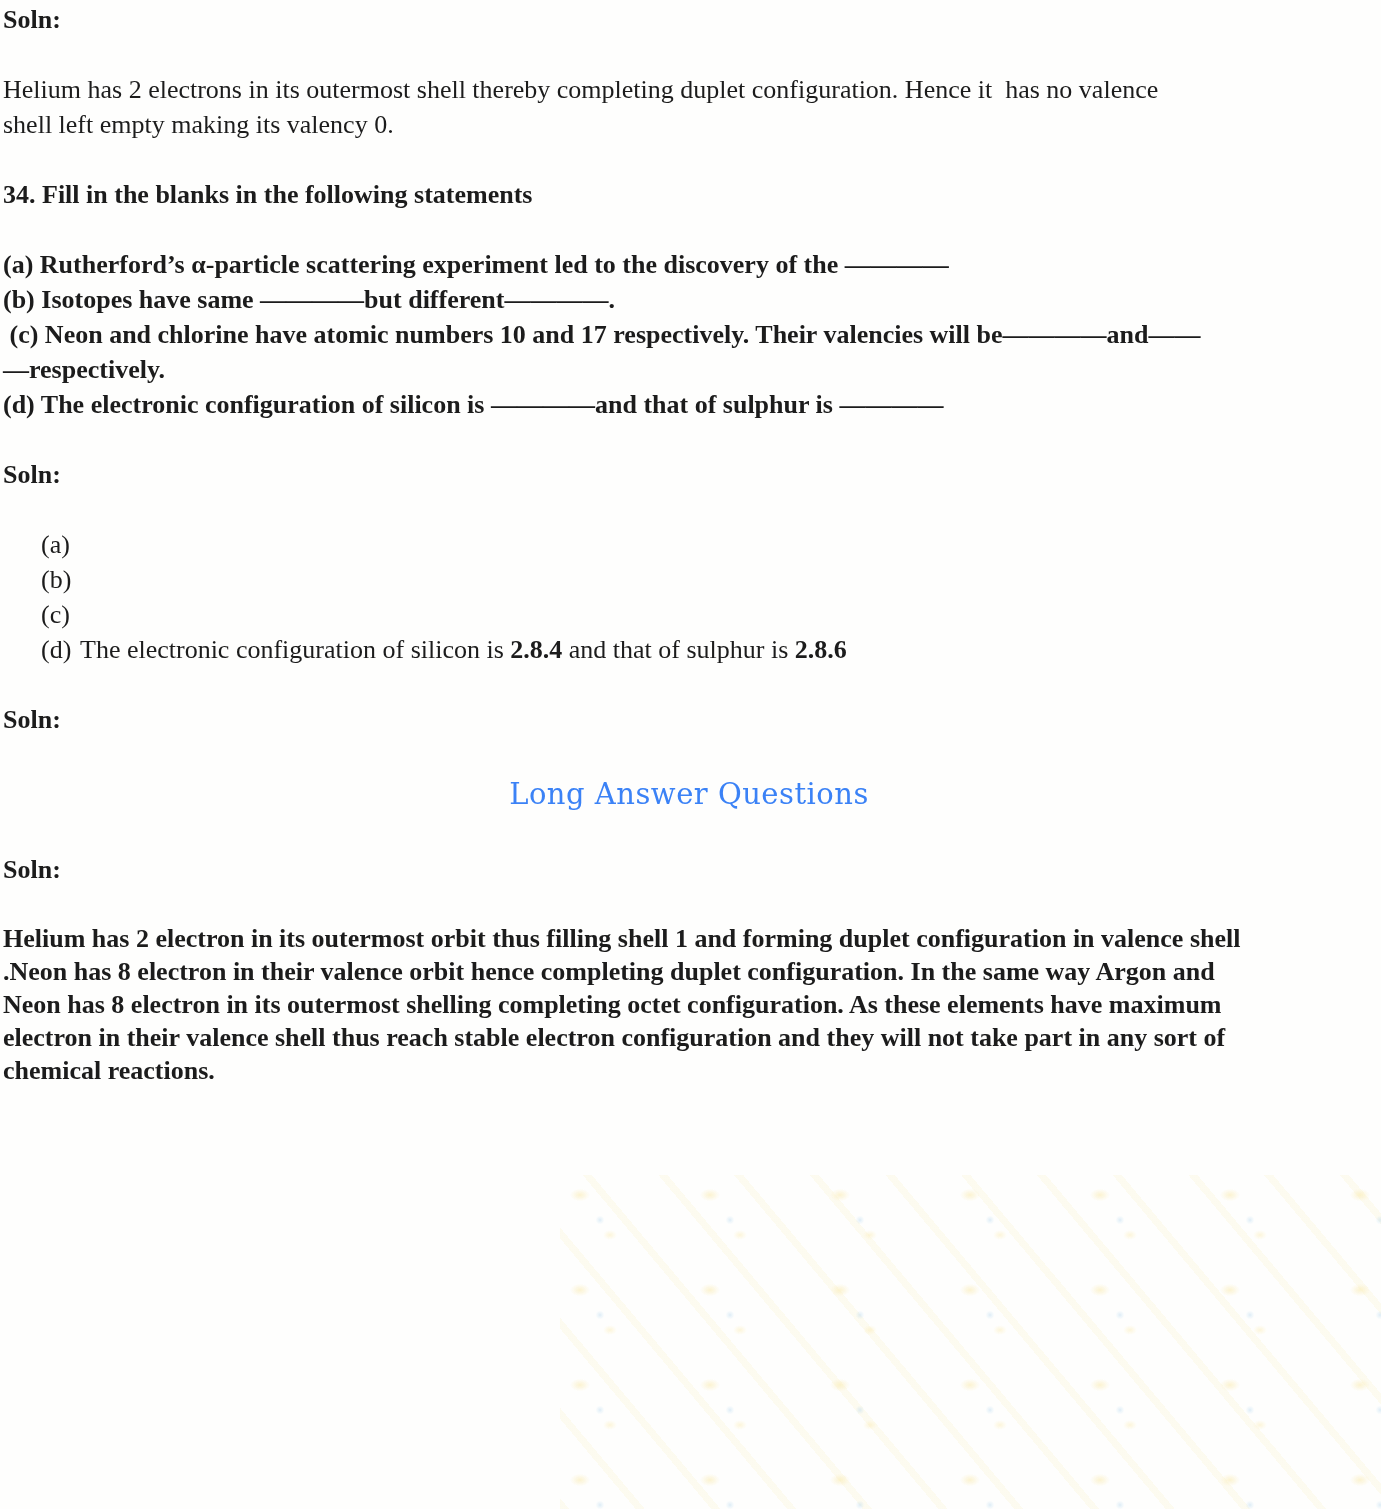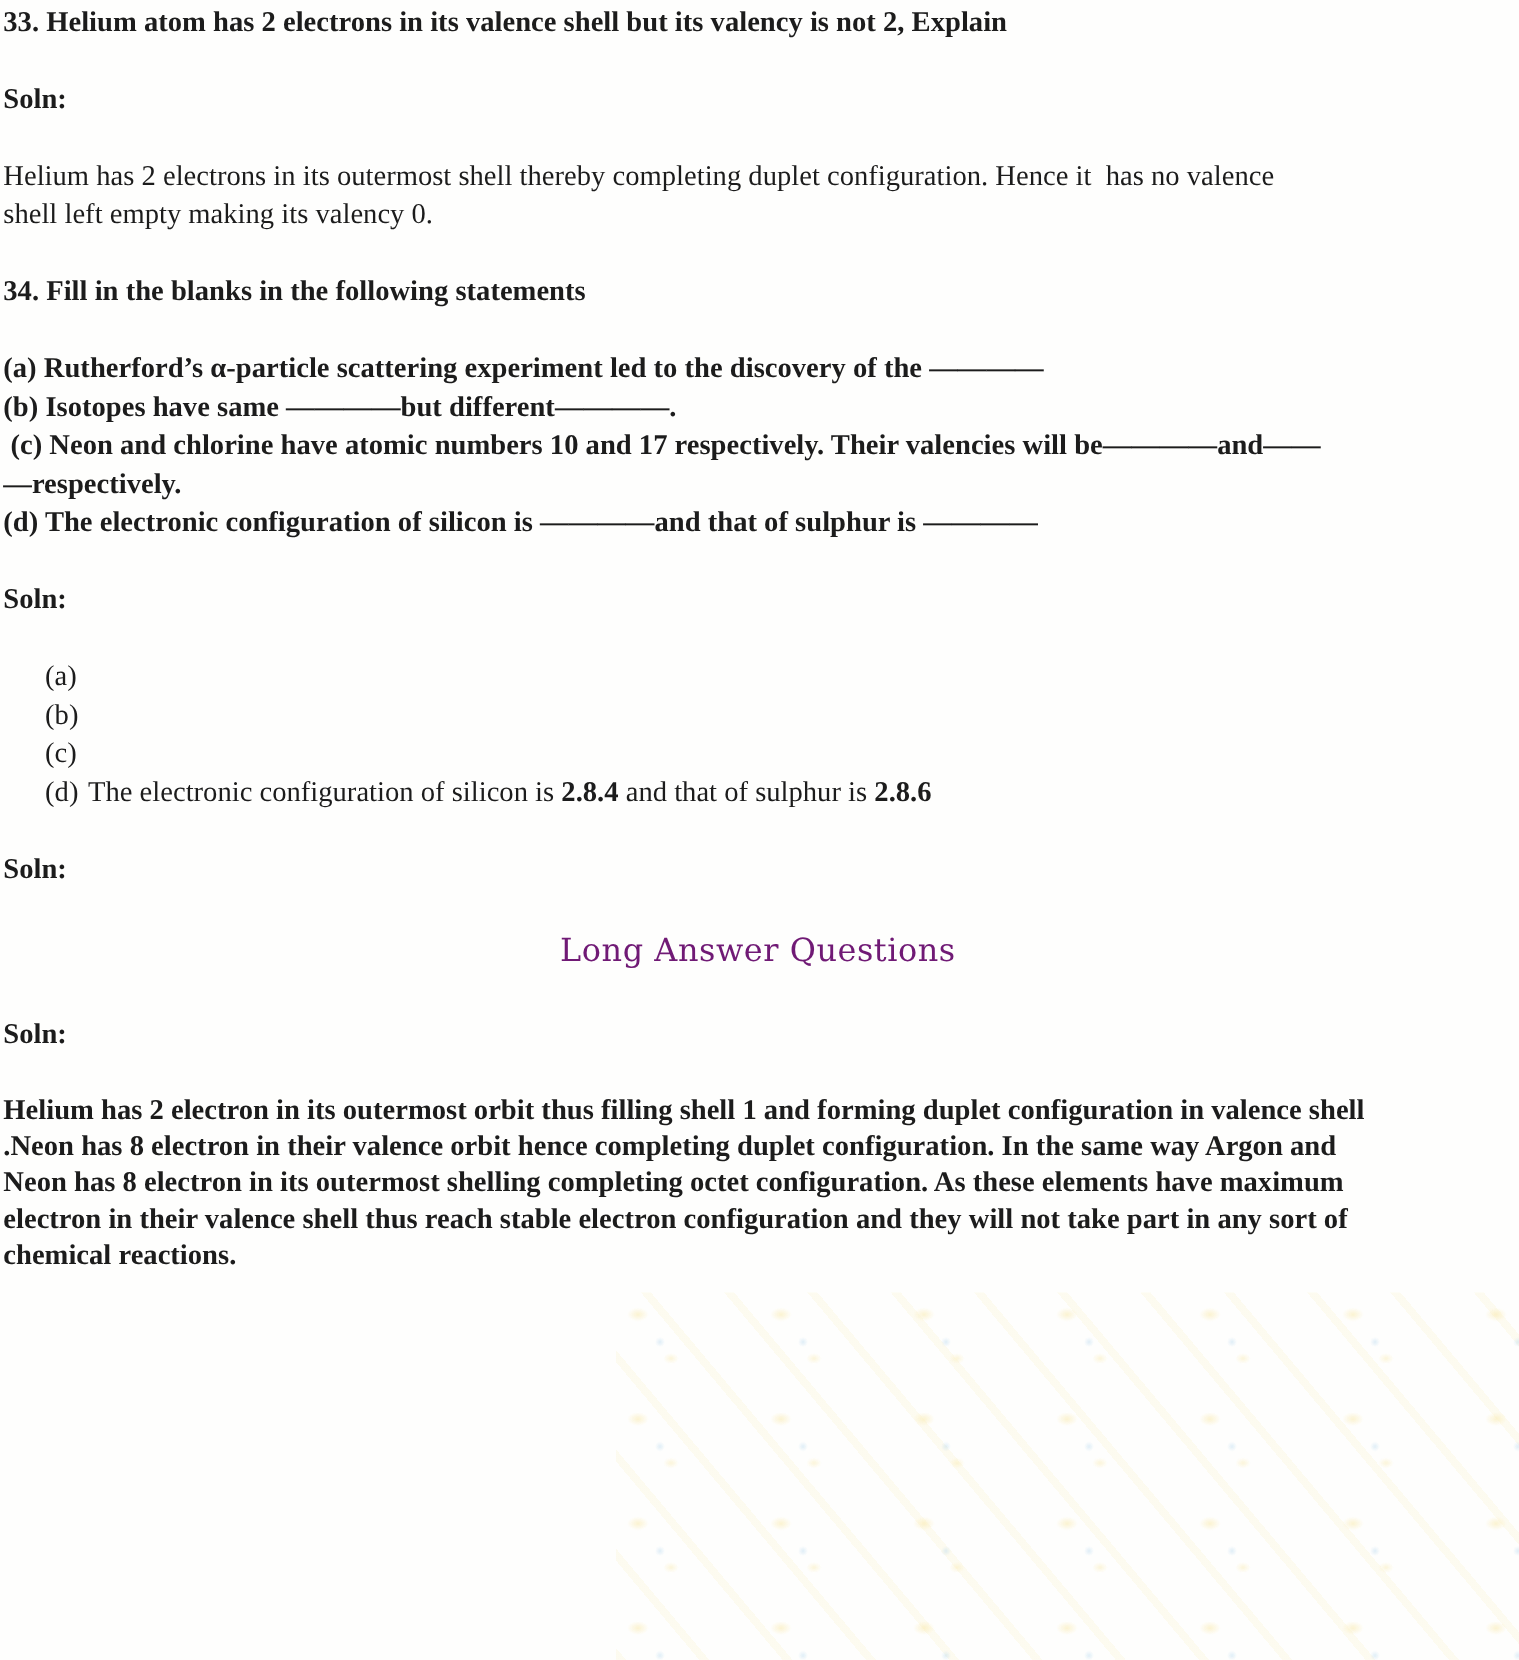--- a/index.html
+++ b/index.html
@@ -64,41 +64,40 @@
   .soln-item .marker {
     flex: 0 0 39px;
     white-space: pre;
   }
   .soln-item .item-content { white-space: pre-wrap; }
   .section-heading {
     font-family: "DejaVu Serif", "Liberation Serif", serif;
     font-size: 29px;
     line-height: 45px;
     text-align: center;
-    color: #701a75;
+    color: #3b82f6;
     margin: 0 0 35px 0;
     letter-spacing: 0.5px;
   }
   .tight-lines {
     font-size: 26px;
     line-height: 33px;
     white-space: pre;
     margin: 0;
     font-weight: bold;
   }
 </style>
 </head>
 <body>
 
 <div class="doc-page">
   <div class="watermark"></div>
 
   <div class="content">
 
-    <div class="line-block bold-text">33. Helium atom has 2 electrons in its valence shell but its valency is not 2, Explain</div>
 
     <div class="soln-label">Soln:</div>
 
     <div class="line-block">Helium has 2 electrons in its outermost shell thereby completing duplet configuration. Hence it  has no valence
 shell left empty making its valency 0.</div>
 
     <div class="line-block bold-text">34. Fill in the blanks in the following statements</div>
 
     <div class="line-block bold-text">(a) Rutherford’s α-particle scattering experiment led to the discovery of the ————
 (b) Isotopes have same ————but different————.

